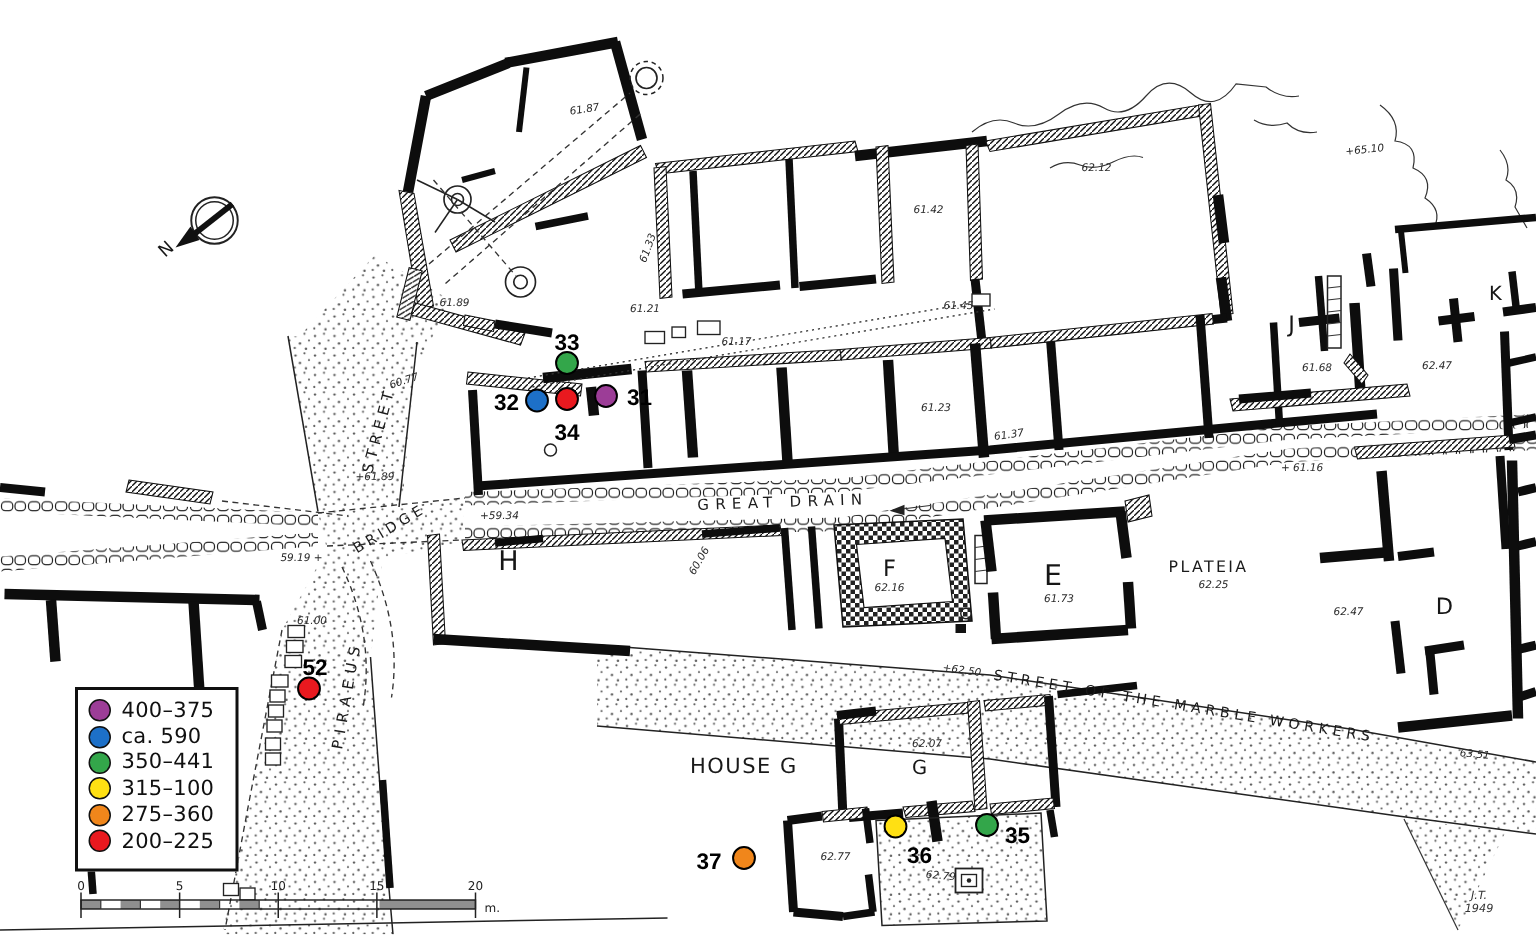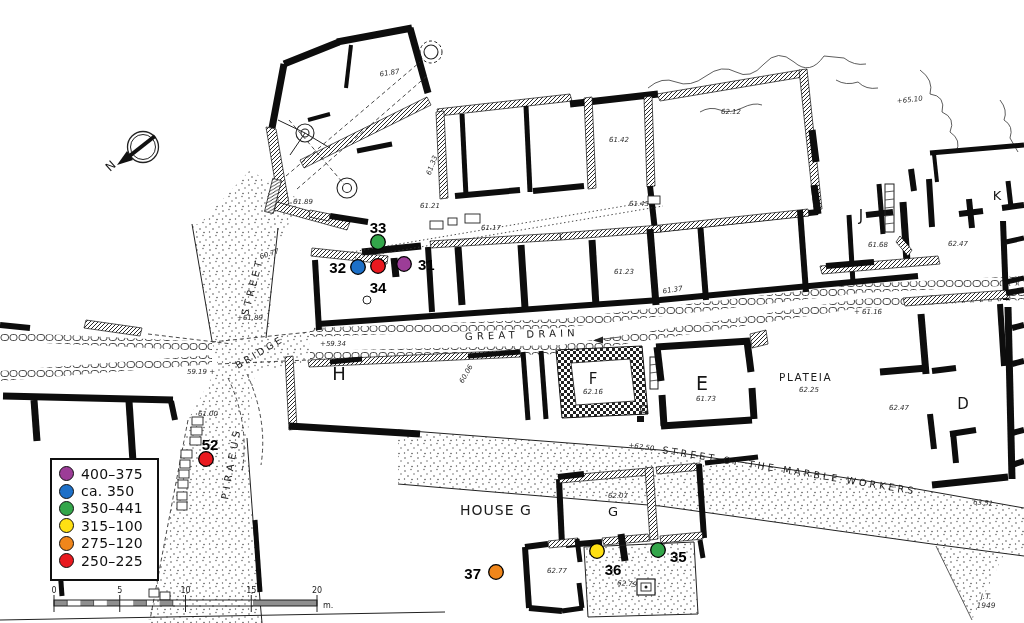--- a/index.html
+++ b/index.html
@@ -407,32 +407,32 @@
   </g>
 </svg>
 
 <div id="legend">
       <div class="leg-row">
         <span class="leg-swatch" style="background: rgb(156, 61, 151);"></span>
         <span class="leg-label">400–375</span>
       </div>
       <div class="leg-row">
         <span class="leg-swatch" style="background: rgb(29, 112, 200);"></span>
-        <span class="leg-label">ca. 350</span>
+        <span class="leg-label">ca. 590</span>
       </div>
       <div class="leg-row">
         <span class="leg-swatch" style="background: rgb(51, 166, 74);"></span>
         <span class="leg-label">350–441</span>
       </div>
       <div class="leg-row">
         <span class="leg-swatch" style="background: rgb(255, 224, 19);"></span>
         <span class="leg-label">315–100</span>
       </div>
       <div class="leg-row">
         <span class="leg-swatch" style="background: rgb(240, 134, 27);"></span>
-        <span class="leg-label">275–120</span>
+        <span class="leg-label">275–360</span>
       </div>
       <div class="leg-row">
         <span class="leg-swatch" style="background: rgb(233, 25, 31);"></span>
-        <span class="leg-label">250–225</span>
+        <span class="leg-label">200–225</span>
       </div>
     </div>
 </div>
 
 </body></html>

